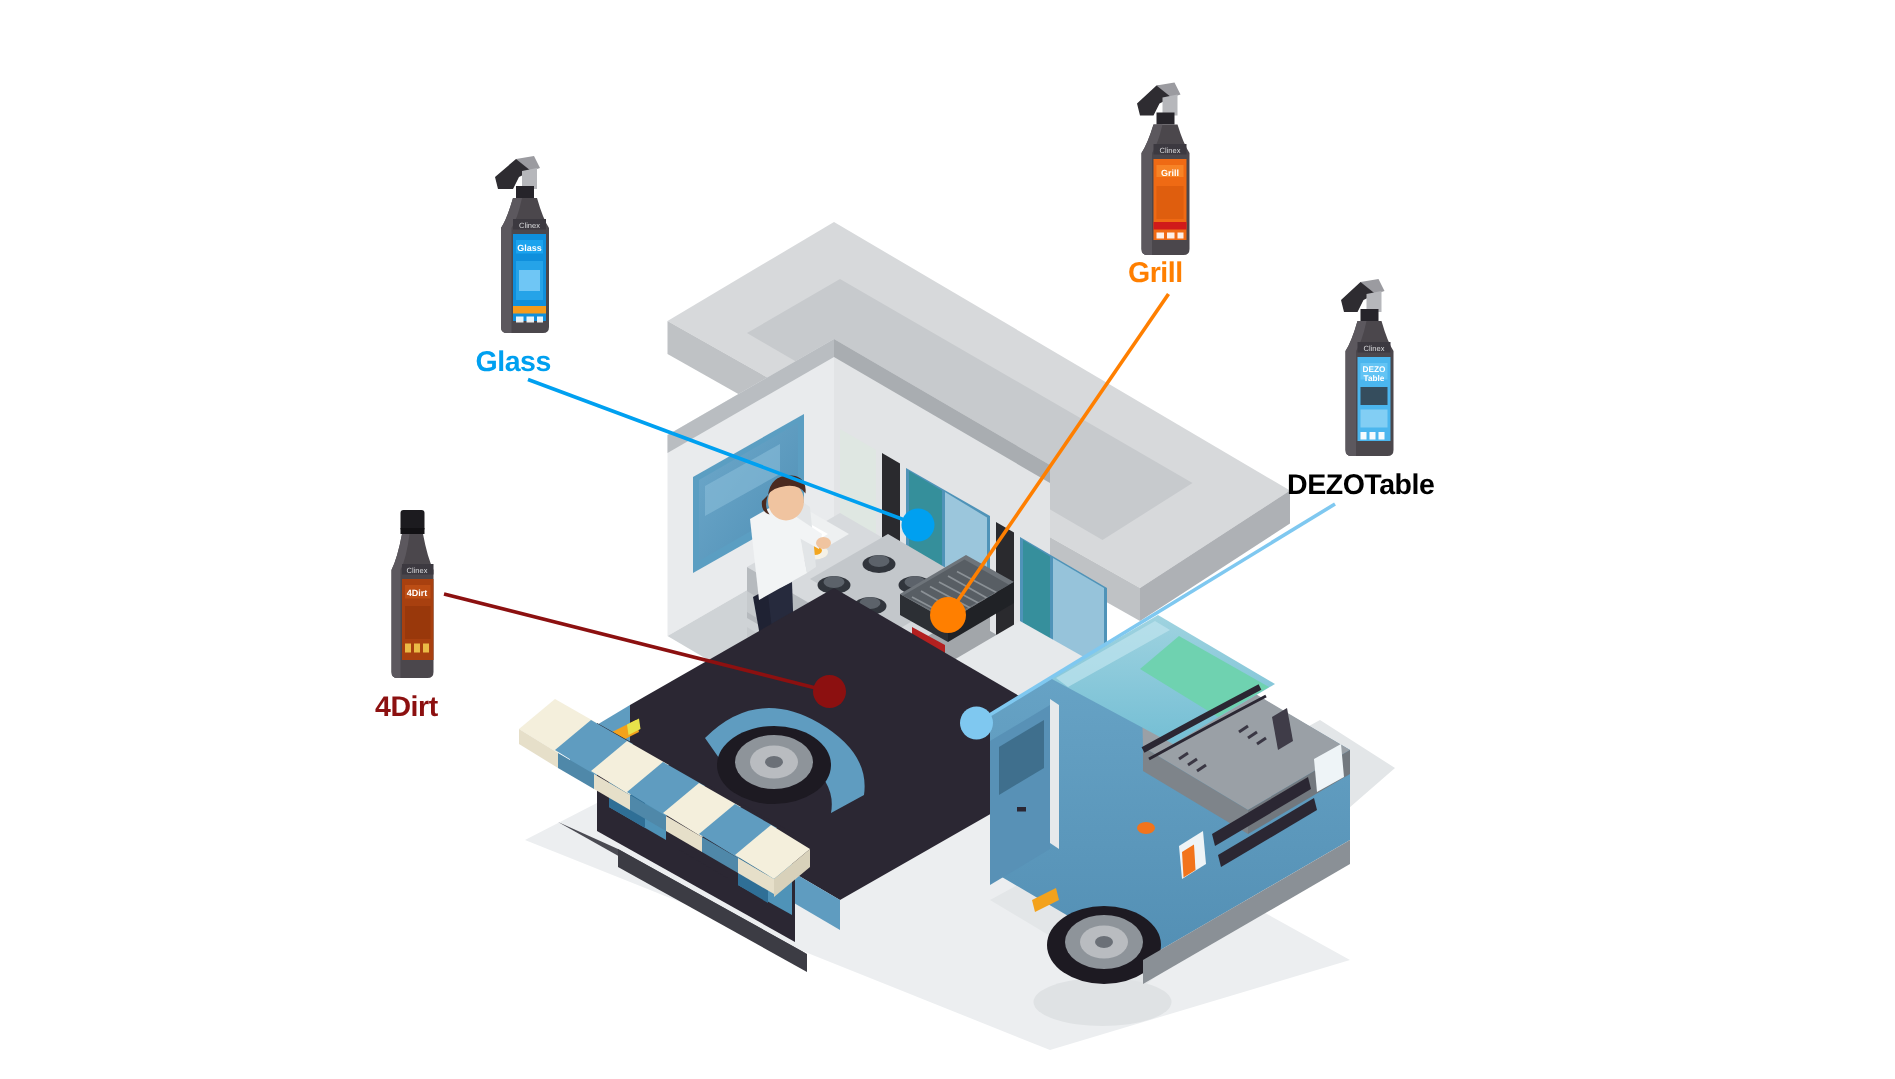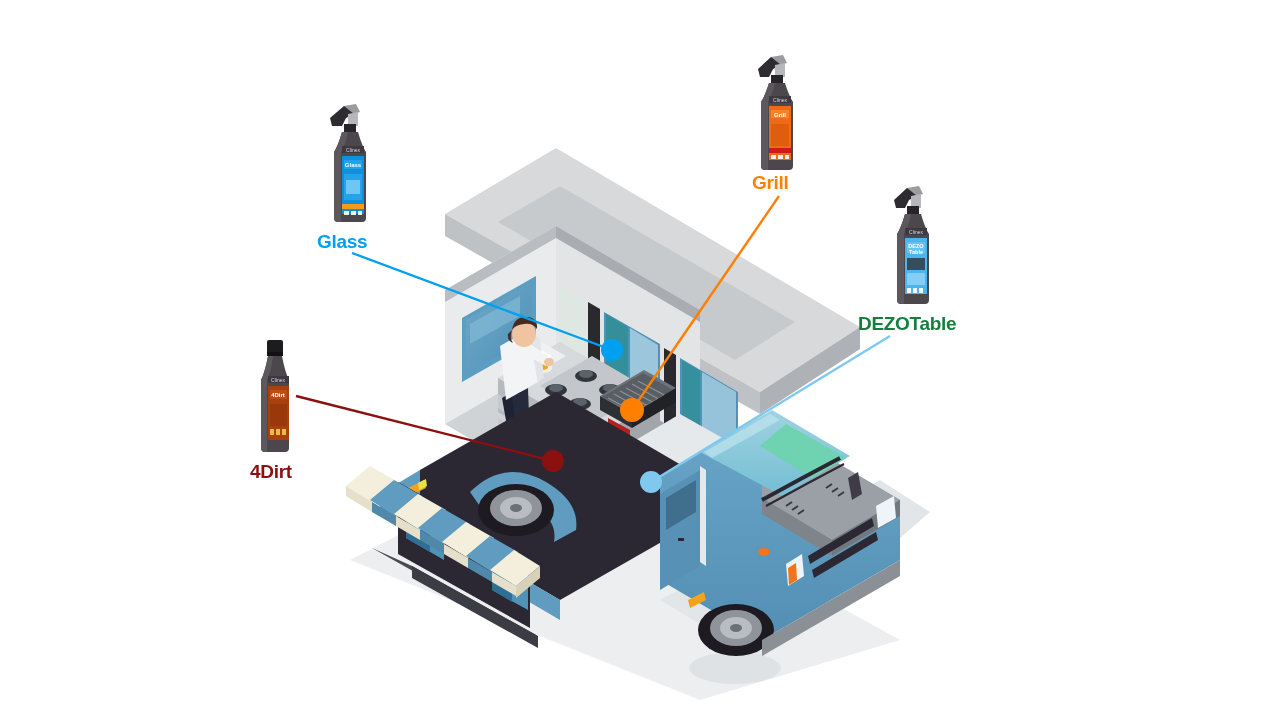--- a/index.html
+++ b/index.html
@@ -345,16 +345,16 @@
           <rect x="32" y="93" width="4" height="6"></rect>
       </g>
       <rect x="18" y="40" width="21" height="7" fill="#3c3940"></rect>
       <text x="28" y="46" font-size="5" fill="#d8d9db" text-anchor="middle" font-family="Liberation Sans, sans-serif">Clinex</text>
       <text x="28" y="61" font-size="6" fill="#ffffff" text-anchor="middle" font-weight="bold" font-family="Liberation Sans, sans-serif">4Dirt</text>
     </svg>
   </div>
 
   <div class="callout-label" style="left: 317px; top: 231px; color: rgb(0, 160, 240);">Glass</div>
   <div class="callout-label" style="left: 752px; top: 172px; color: rgb(255, 127, 0);">Grill</div>
-  <div class="callout-label" style="left: 858px; top: 313px; color: #15803d;">DEZOTable</div>
+  <div class="callout-label" style="left: 858px; top: 313px; color: #000000;">DEZOTable</div>
   <div class="callout-label" style="left: 250px; top: 461px; color: rgb(140, 16, 16);">4Dirt</div>
 
 </div>
 
 </body></html>

